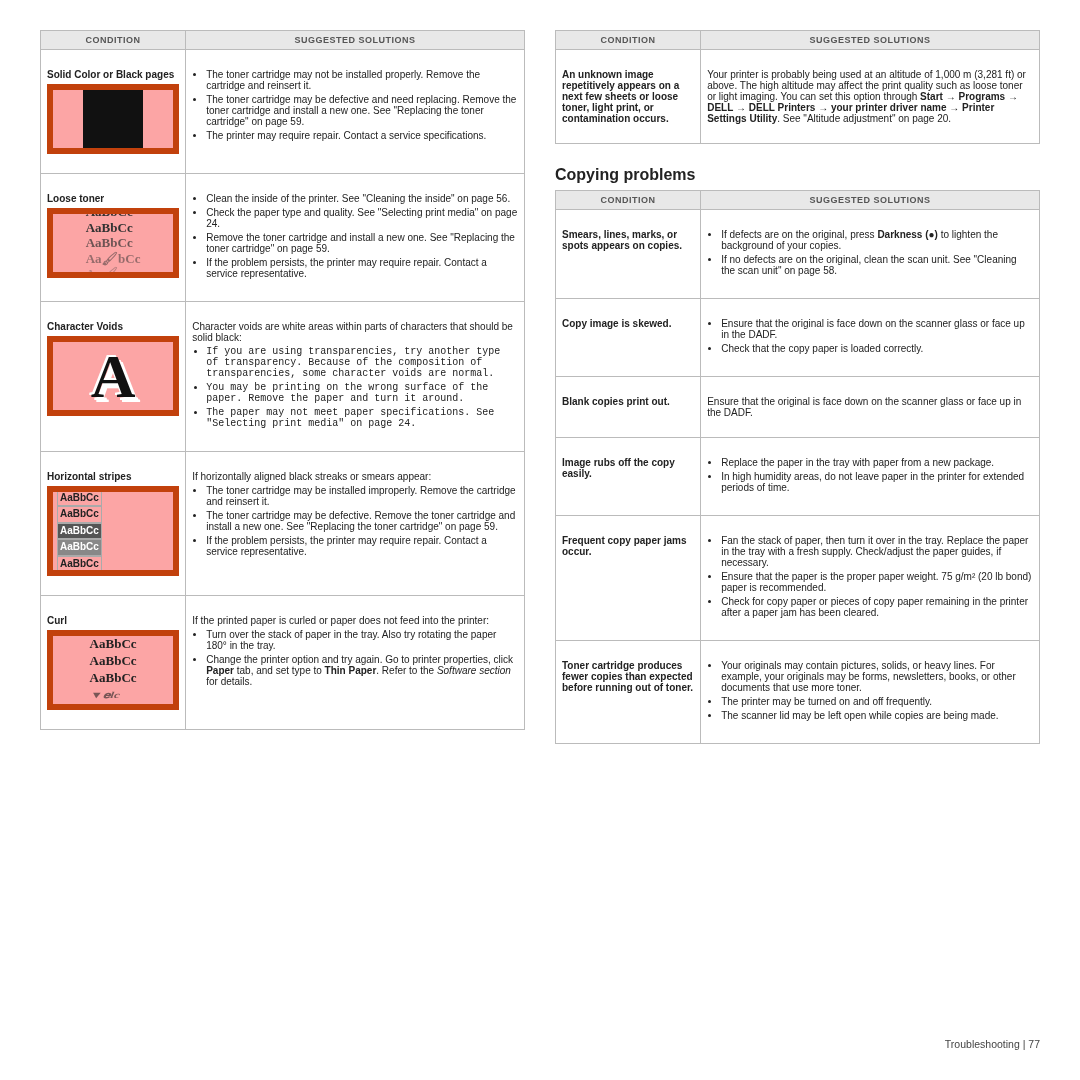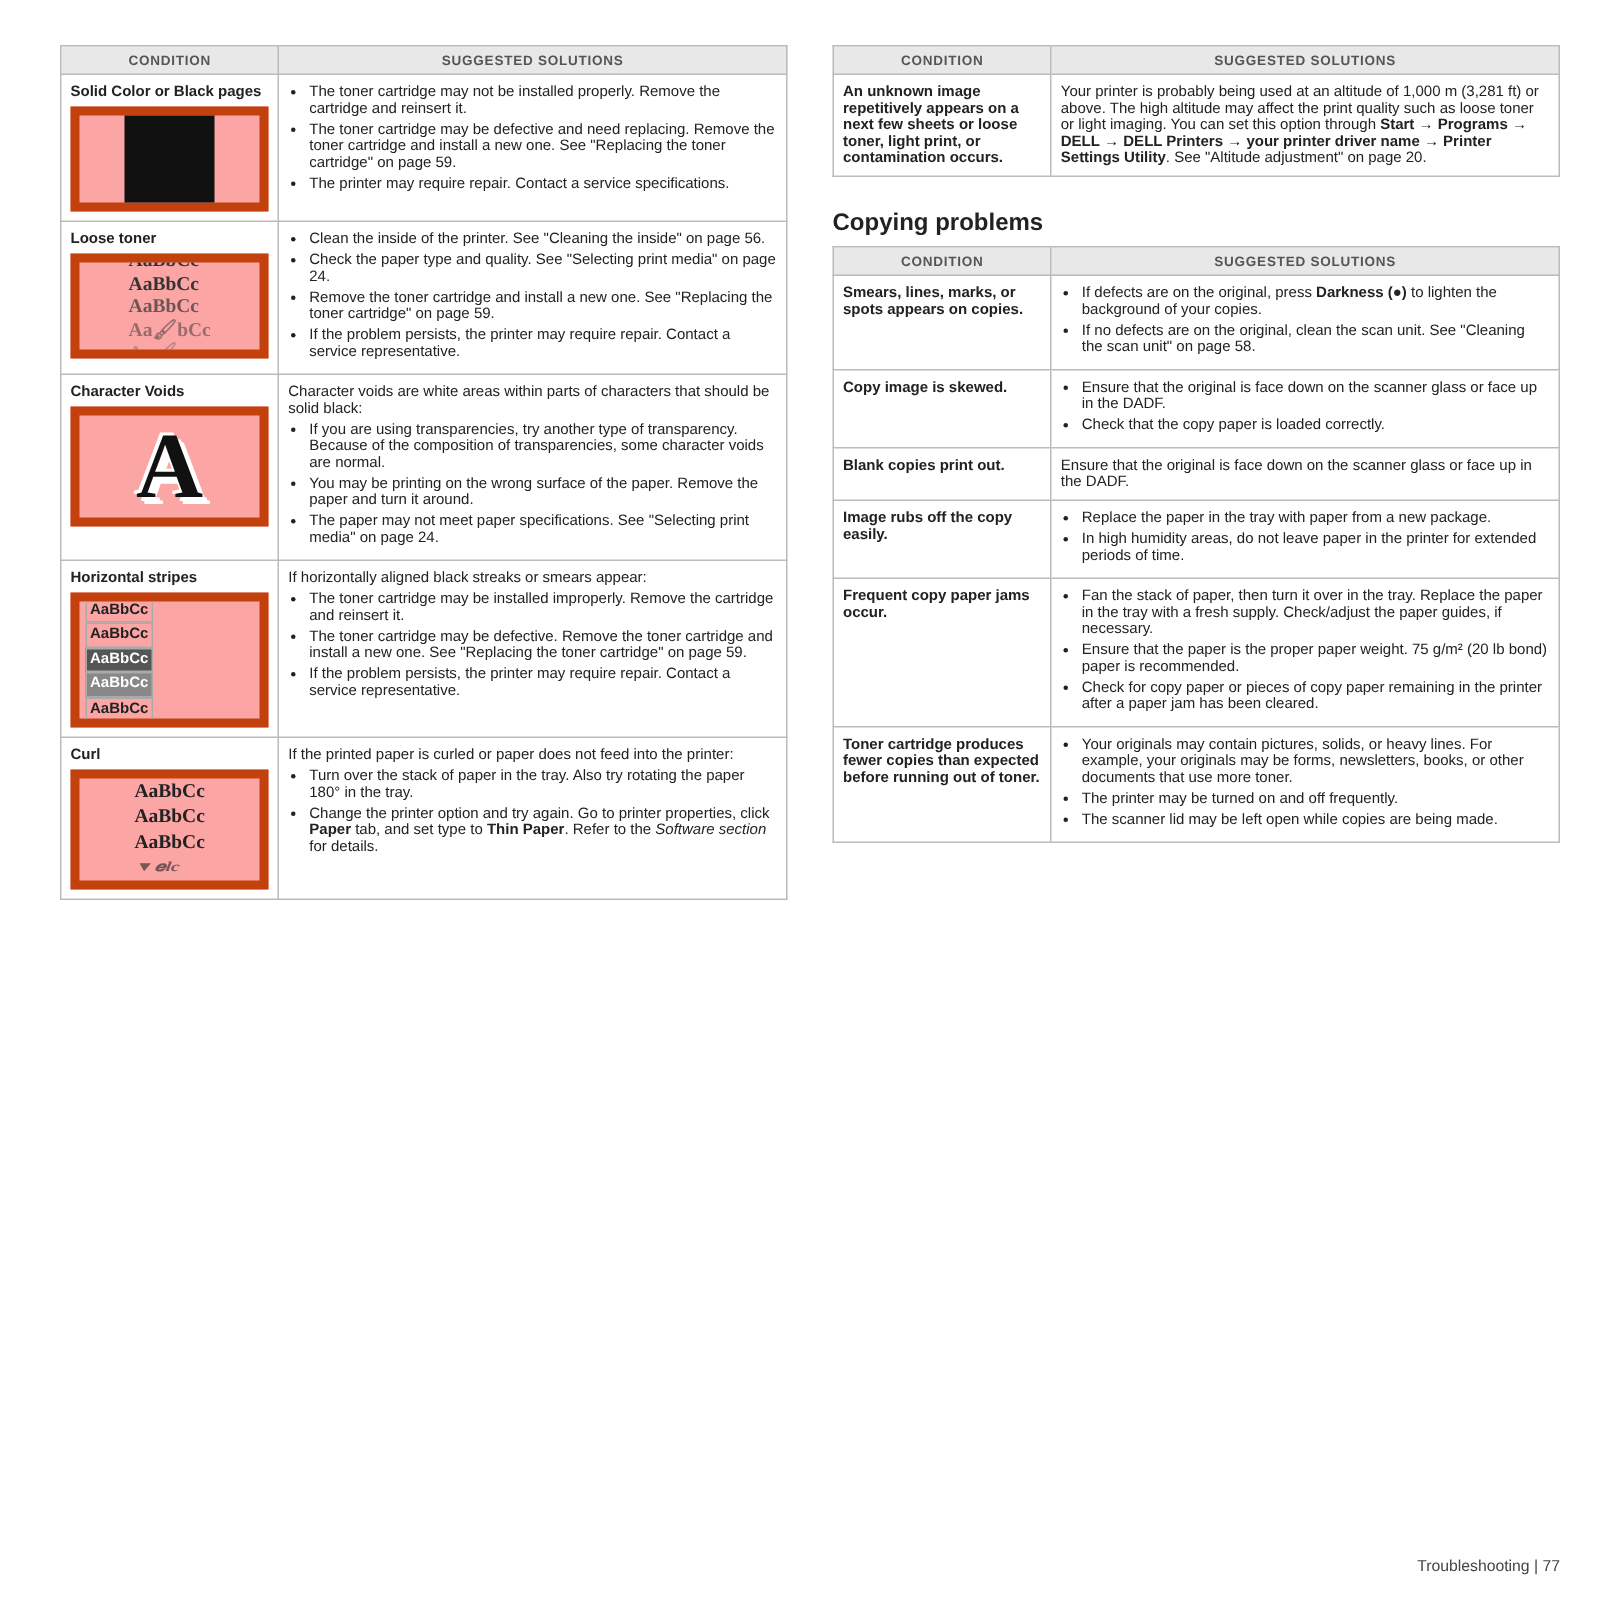--- a/index.html
+++ b/index.html
@@ -40,21 +40,21 @@
       text-align: center;
       font-size: 9px;
       font-weight: bold;
       letter-spacing: 0.5px;
       text-transform: uppercase;
       color: #555;
       padding: 4px 18px;
       border: 1px solid #bbb;
     }
     table td {
-      padding: 6px 6px;
+      padding: 19px 6px;
       vertical-align: top;
       border: 1px solid #bbb;
     }
     table td.condition-cell {
       font-weight: bold;
       font-size: 10px;
       width: 30%;
     }
     table td.solution-cell {
       font-size: 10px;
@@ -171,21 +171,21 @@
 
           <tr>
             <td class="condition-cell">
               <b>Character Voids</b>
               <div class="print-sample" style="height:80px;">
                 <span class="char-voids-img" style="font-size:62px; font-weight:bold; font-family:serif; color:#111; text-shadow: 3px 3px 0 #fff, -2px -2px 0 #fff, 5px 5px 0 #fff;">A</span>
               </div>
             </td>
             <td class="solution-cell">
               <span>Character voids are white areas within parts of characters that should be solid black:</span>
-              <ul style="margin-top:3px;">
+              <ul style="margin-top:3px;font-family:Liberation Mono, monospace;">
                 <li>If you are using transparencies, try another type of transparency. Because of the composition of transparencies, some character voids are normal.</li>
                 <li>You may be printing on the wrong surface of the paper. Remove the paper and turn it around.</li>
                 <li>The paper may not meet paper specifications. See "Selecting print media" on page 24.</li>
               </ul>
             </td>
           </tr>
 
           <tr>
             <td class="condition-cell">
               <b>Horizontal stripes</b>

